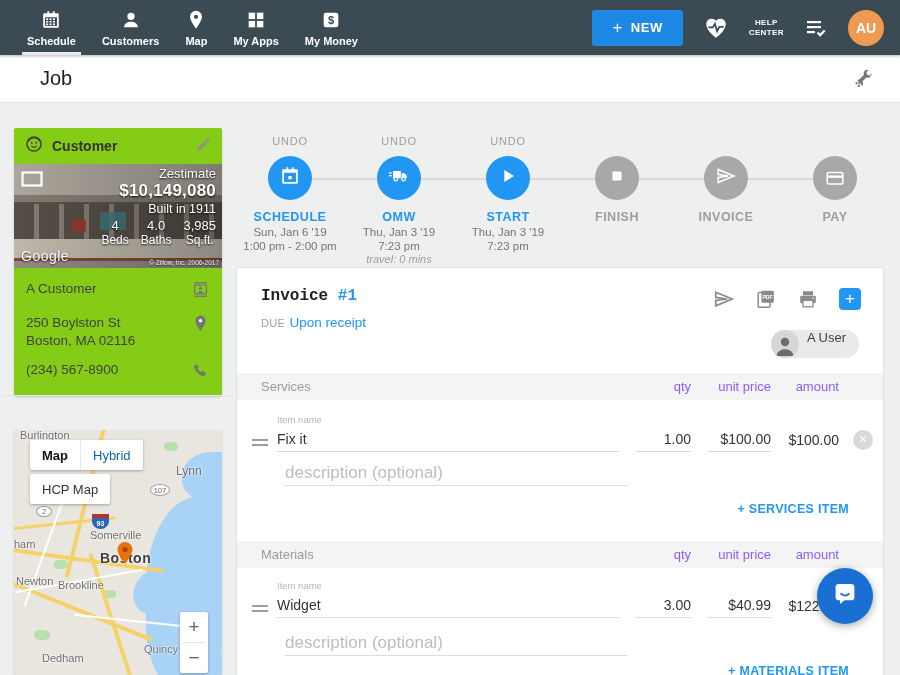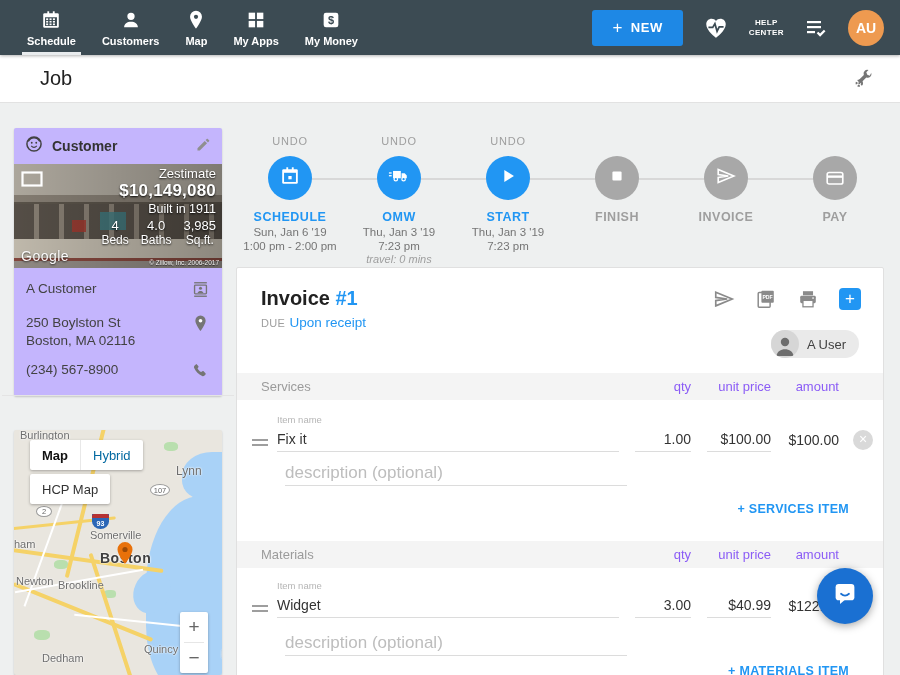--- a/index.html
+++ b/index.html
@@ -26,21 +26,21 @@
             display:flex; align-items:center; justify-content:center; cursor:pointer; }
 
   
   .titlebar { position:absolute; left:0; top:55px; width:900px; height:48px; background:#fff;
               border-bottom:1px solid #e2e2e2; display:flex; align-items:center; z-index:40; }
   .titlebar .page-title { font-size:20px; color:#212121; margin-left:40px; }
   .titlebar .tools { margin-left:auto; margin-right:26px; cursor:pointer; }
   .titlebar .tools svg { width:22px; height:22px; display:block; }
 
   
-  .card { background:#c4b5fd; border-radius:2px; box-shadow:0 1px 2px rgba(0,0,0,.18); }
+  .card { background:#84cc16; border-radius:2px; box-shadow:0 1px 2px rgba(0,0,0,.18); }
   .customer-card { position:absolute; left:14px; top:128px; width:208px; }
   .cc-header { height:36px; display:flex; align-items:center; padding:0 10px; }
   .cc-header svg { width:20px; height:20px; }
   .cc-header .cc-title { font-size:14px; font-weight:bold; color:#333; margin-left:8px; }
   .cc-header .edit { margin-left:auto; cursor:pointer; }
   .cc-header .edit svg { width:17px; height:17px; }
 
   .zphoto { position:relative; width:208px; height:104px; overflow:hidden;
             background:linear-gradient(#b5afa4 0 30%, #8a8277 30% 37%, #5d564c 37% 72%, #c9c2b4 72% 90%, #8a4a40 90% 93%, #97908a 93% 100%); }
   .zphoto .windows { position:absolute; left:0; top:38%; width:100%; height:34%;
@@ -113,32 +113,32 @@
   .pending .dot { background:#a8a8a8; }
   .step-label { font-size:12.5px; font-weight:bold; letter-spacing:.5px; margin-top:10px; }
   .done .step-label { color:#2196f3; }
   .pending .step-label { color:#9e9e9e; }
   .step-line { font-size:11.5px; color:#757575; margin-top:2px; }
   .step-travel { font-size:11px; color:#9e9e9e; font-style:italic; margin-top:1px; }
 
   
   .invoice-card { position:absolute; left:236px; top:267px; width:648px; height:500px;
                   background:#fff; border:1px solid #e0e0e0; border-radius:2px; }
-  .inv-title { position:absolute; left:24px; top:19px; font-size:20px; font-weight:bold; color:#212121; }
+  .inv-title { position:absolute; left:24px; top:19px; font-size:16px; font-weight:bold; color:#212121;font-family:Liberation Mono, monospace; }
   .inv-num { color:#2196f3; font-weight:bold; }
   .inv-due { position:absolute; left:24px; top:45px; }
   .due-label { font-size:11px; color:#9e9e9e; letter-spacing:.3px; }
   .due-value { font-size:13.5px; color:#2196f3; cursor:pointer; }
   .inv-icons { position:absolute; right:22px; top:20px; display:flex; align-items:center; gap:20px; }
   .inv-icons .ic { cursor:pointer; }
   .inv-icons svg { width:22px; height:22px; display:block; }
   .plus-btn { width:22px; height:22px; background:#2196f3; border-radius:4px; color:#fff; font-size:17px;
               display:flex; align-items:center; justify-content:center; cursor:pointer; }
   .user-pill { position:absolute; right:24px; top:62px; height:28px; background:#eaeaea; border-radius:15px;
-               display:flex; align-items:center; padding-right:13px; cursor:pointer; }
+               display:flex; align-items:flex-start; padding-right:13px; cursor:pointer; }
   .user-pill .up-av { width:28px; height:28px; border-radius:50%; background:#d6d6d6; overflow:hidden; display:flex; align-items:center; justify-content:center; }
   .user-pill .up-av svg { width:24px; height:24px; margin-top:4px; }
   .user-pill .up-name { font-size:13px; color:#424242; margin-left:8px; }
 
   .sec-header { position:absolute; left:0; width:646px; height:27px; background:#f4f4f4; }
   .sec-header .sec-name { position:absolute; left:24px; top:6px; font-size:13px; color:#9b9b9b; }
   .colh { position:absolute; top:6px; font-size:13px; color:#8b5cf6; text-align:right; }
   .col-qty { left:394px; width:60px; }
   .col-up  { left:470px; width:64px; }
   .col-am  { left:538px; width:64px; }

